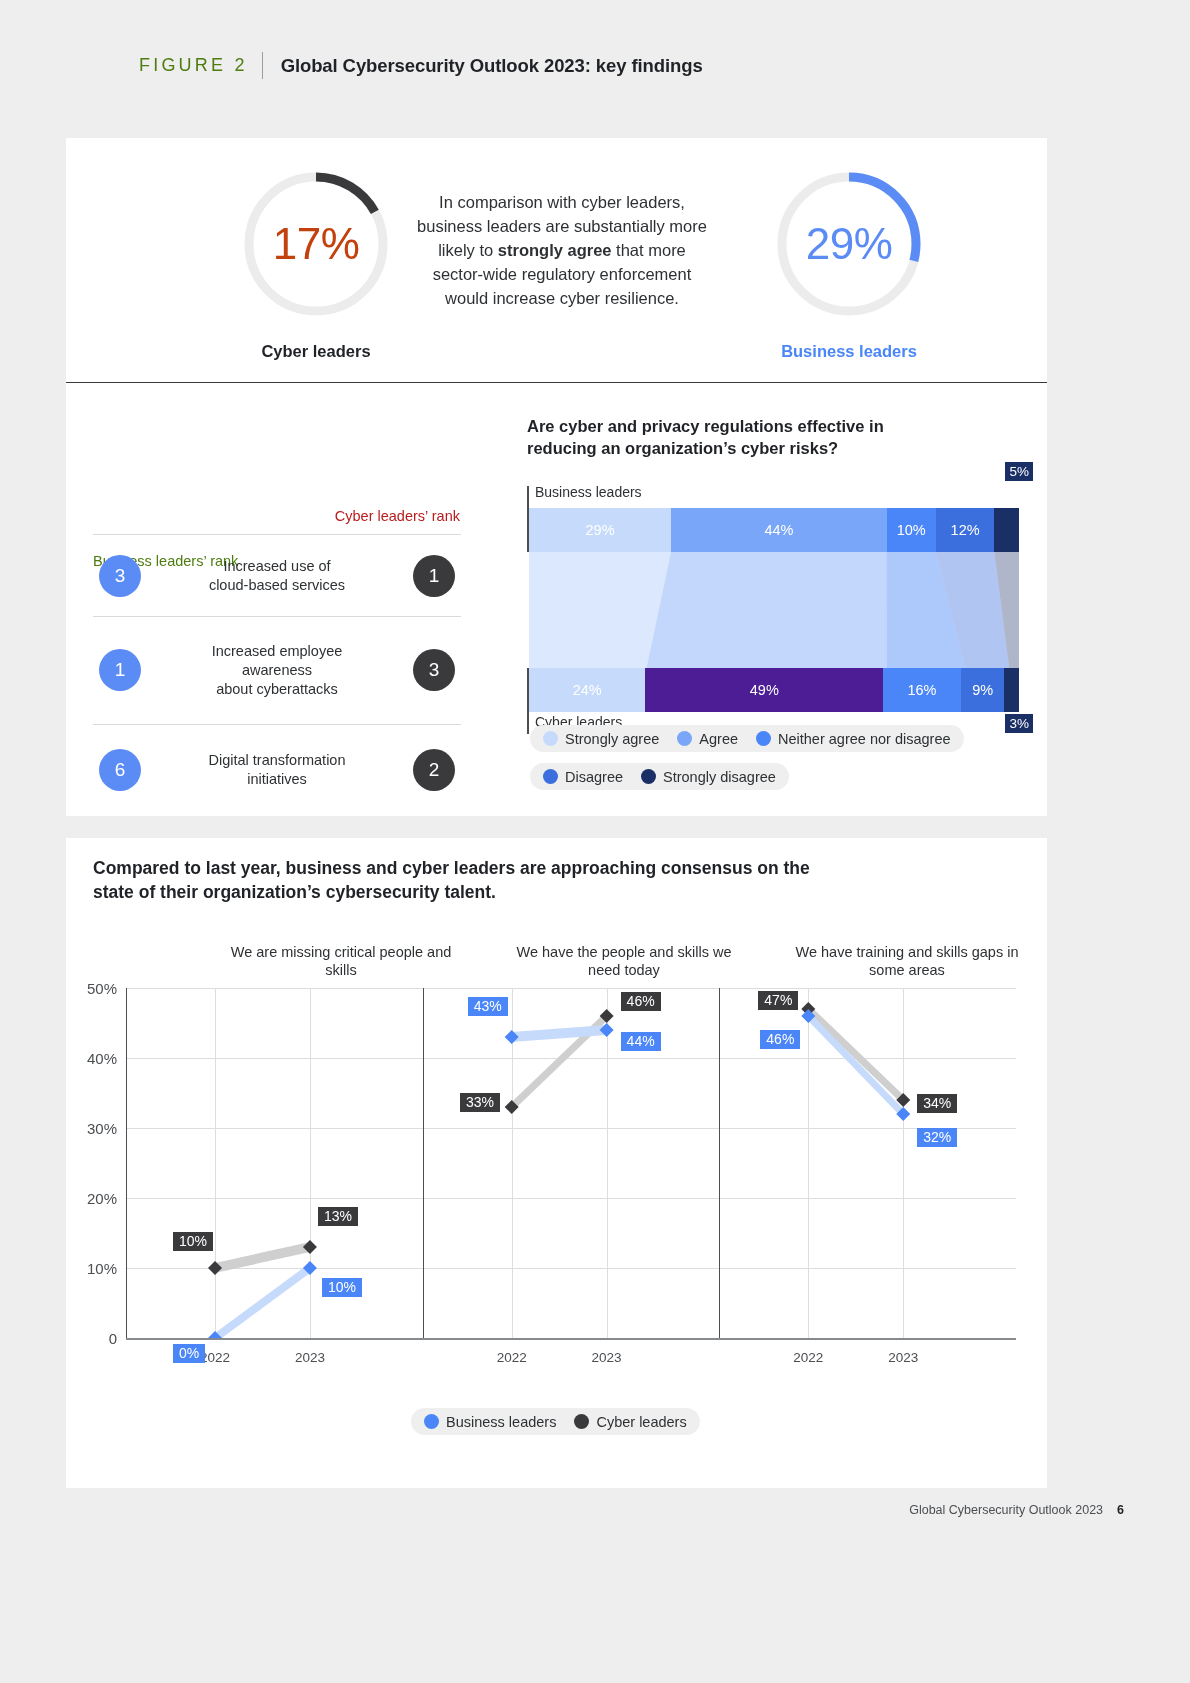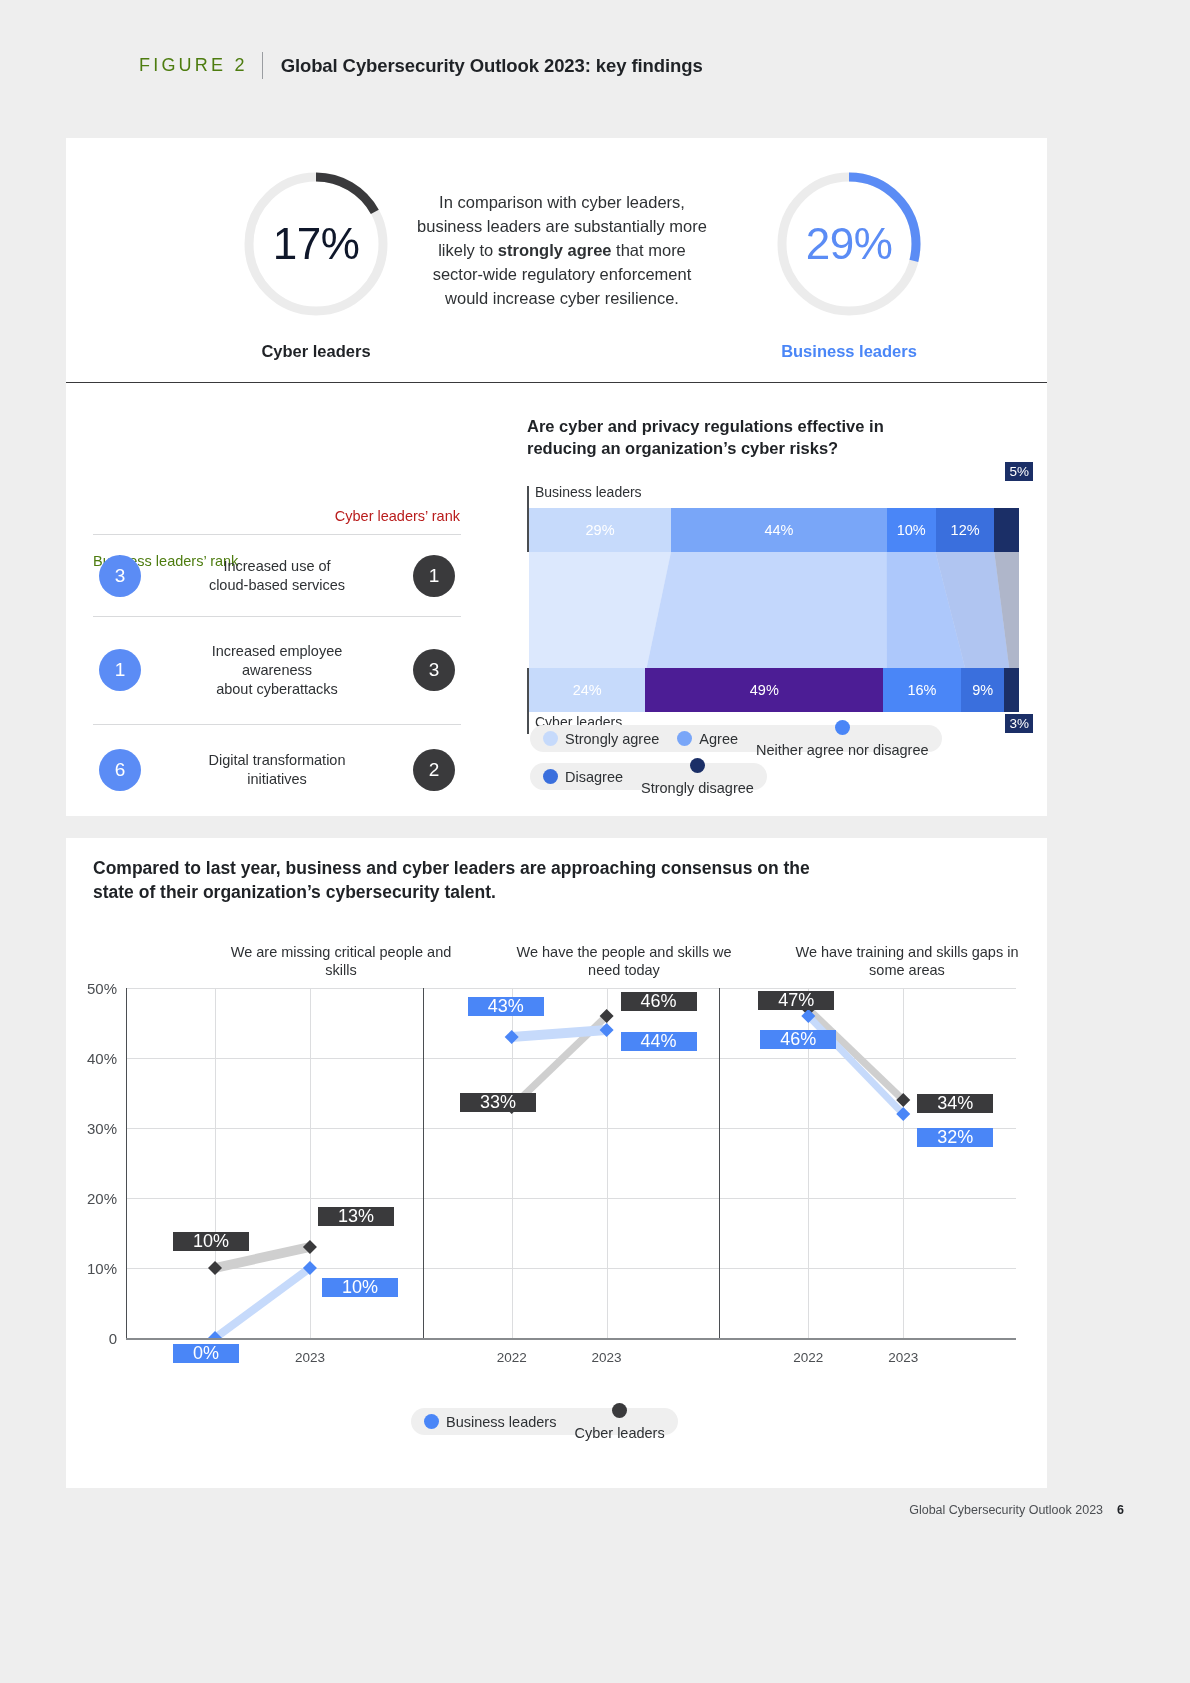--- a/index.html
+++ b/index.html
@@ -35,21 +35,21 @@
   .donut-wrap { position: absolute; width: 200px; text-align: center; }
   #donut-left  { left: 150px; top: 32px; }
   #donut-right { left: 683px; top: 32px; }
   .donut { position: relative; width: 148px; height: 148px; margin: 0 auto; }
   .donut svg { display: block; }
   .donut-val {
     position: absolute; left: 0; top: 0; width: 148px; height: 148px;
     display: flex; align-items: center; justify-content: center;
     font-size: 44px; font-weight: 300; letter-spacing: -0.5px;
   }
-  .donut-val.dark { color: #0f172a; }
+  .donut-val.dark { color: #c2410c; }
   .donut-val.blue { color: #5b8cf5; }
   .donut-cap { margin-top: 24px; font-size: 16.5px; font-weight: 700; }
   .donut-cap.dark { color: #1f2226; }
   .donut-cap.blue { color: #4a86f7; }
 
   .center-note {
     position: absolute; left: 346px; top: 52px; width: 300px;
     text-align: center; font-size: 16.5px; line-height: 24px; color: #2e3134;
   }
   .center-note b { font-weight: 700; }
@@ -98,21 +98,21 @@
     position: absolute; background: #1b2f67; color: #fff;
     font-size: 13.5px; padding: 2px 4px; line-height: 15px;
   }
 
   .legend-pill {
     position: absolute; background: #efefef; border-radius: 14px;
     height: 27px; display: inline-flex; align-items: center;
     padding: 0 13px; gap: 7px; font-size: 14.5px; color: #2e3134;
   }
   .lg-item { display: inline-flex; align-items: center; gap: 7px; margin-right: 11px; }
-  .lg-item:last-child { margin-right: 0; flex-direction: column; }
+  .lg-item:last-child { margin-right: 0; }
   .dot { width: 15px; height: 15px; border-radius: 50%; display: inline-block; }
 
   
   .big-title {
     position: absolute; left: 27px; top: 18px; width: 720px;
     font-size: 17.5px; font-weight: 700; color: #1f2226; line-height: 24px;
   }
   .panel-title {
     position: absolute; text-align: center; font-size: 14.5px;
     color: #2e3134; line-height: 18px; width: 230px;
@@ -124,22 +124,22 @@
   }
   .gridline-h { position: absolute; left: 0; width: 890px; height: 1px; background: #dcdddf; }
   .gridline-v { position: absolute; top: 0; width: 1px; height: 350px; background: #dcdddf; }
   .sep-v { position: absolute; top: 0; width: 1px; height: 350px; background: #4b4e52; }
   .axis-x { position: absolute; left: 0; top: 350px; width: 890px; height: 2px; background: #888b8e; }
   .xtick {
     position: absolute; top: 362px; transform: translateX(-50%);
     font-size: 13.5px; color: #4b4e52;
   }
   .pt-lbl {
-    position: absolute; font-size: 18px; color: #ffffff;
-    padding: 1px 20px; line-height: 17px; white-space: nowrap;
+    position: absolute; font-size: 14px; color: #ffffff;
+    padding: 1px 6px; line-height: 17px; white-space: nowrap;
   }
   .pt-lbl.dark { background: #3a3a3c; }
   .pt-lbl.blue { background: #4a86f7; }
 
   
   .footer {
     position: absolute; right: 66px; top: 1503px;
     font-size: 12.5px; color: #4b4e52;
   }
   .footer .pg { font-weight: 700; color: #1f2226; margin-left: 14px; }

